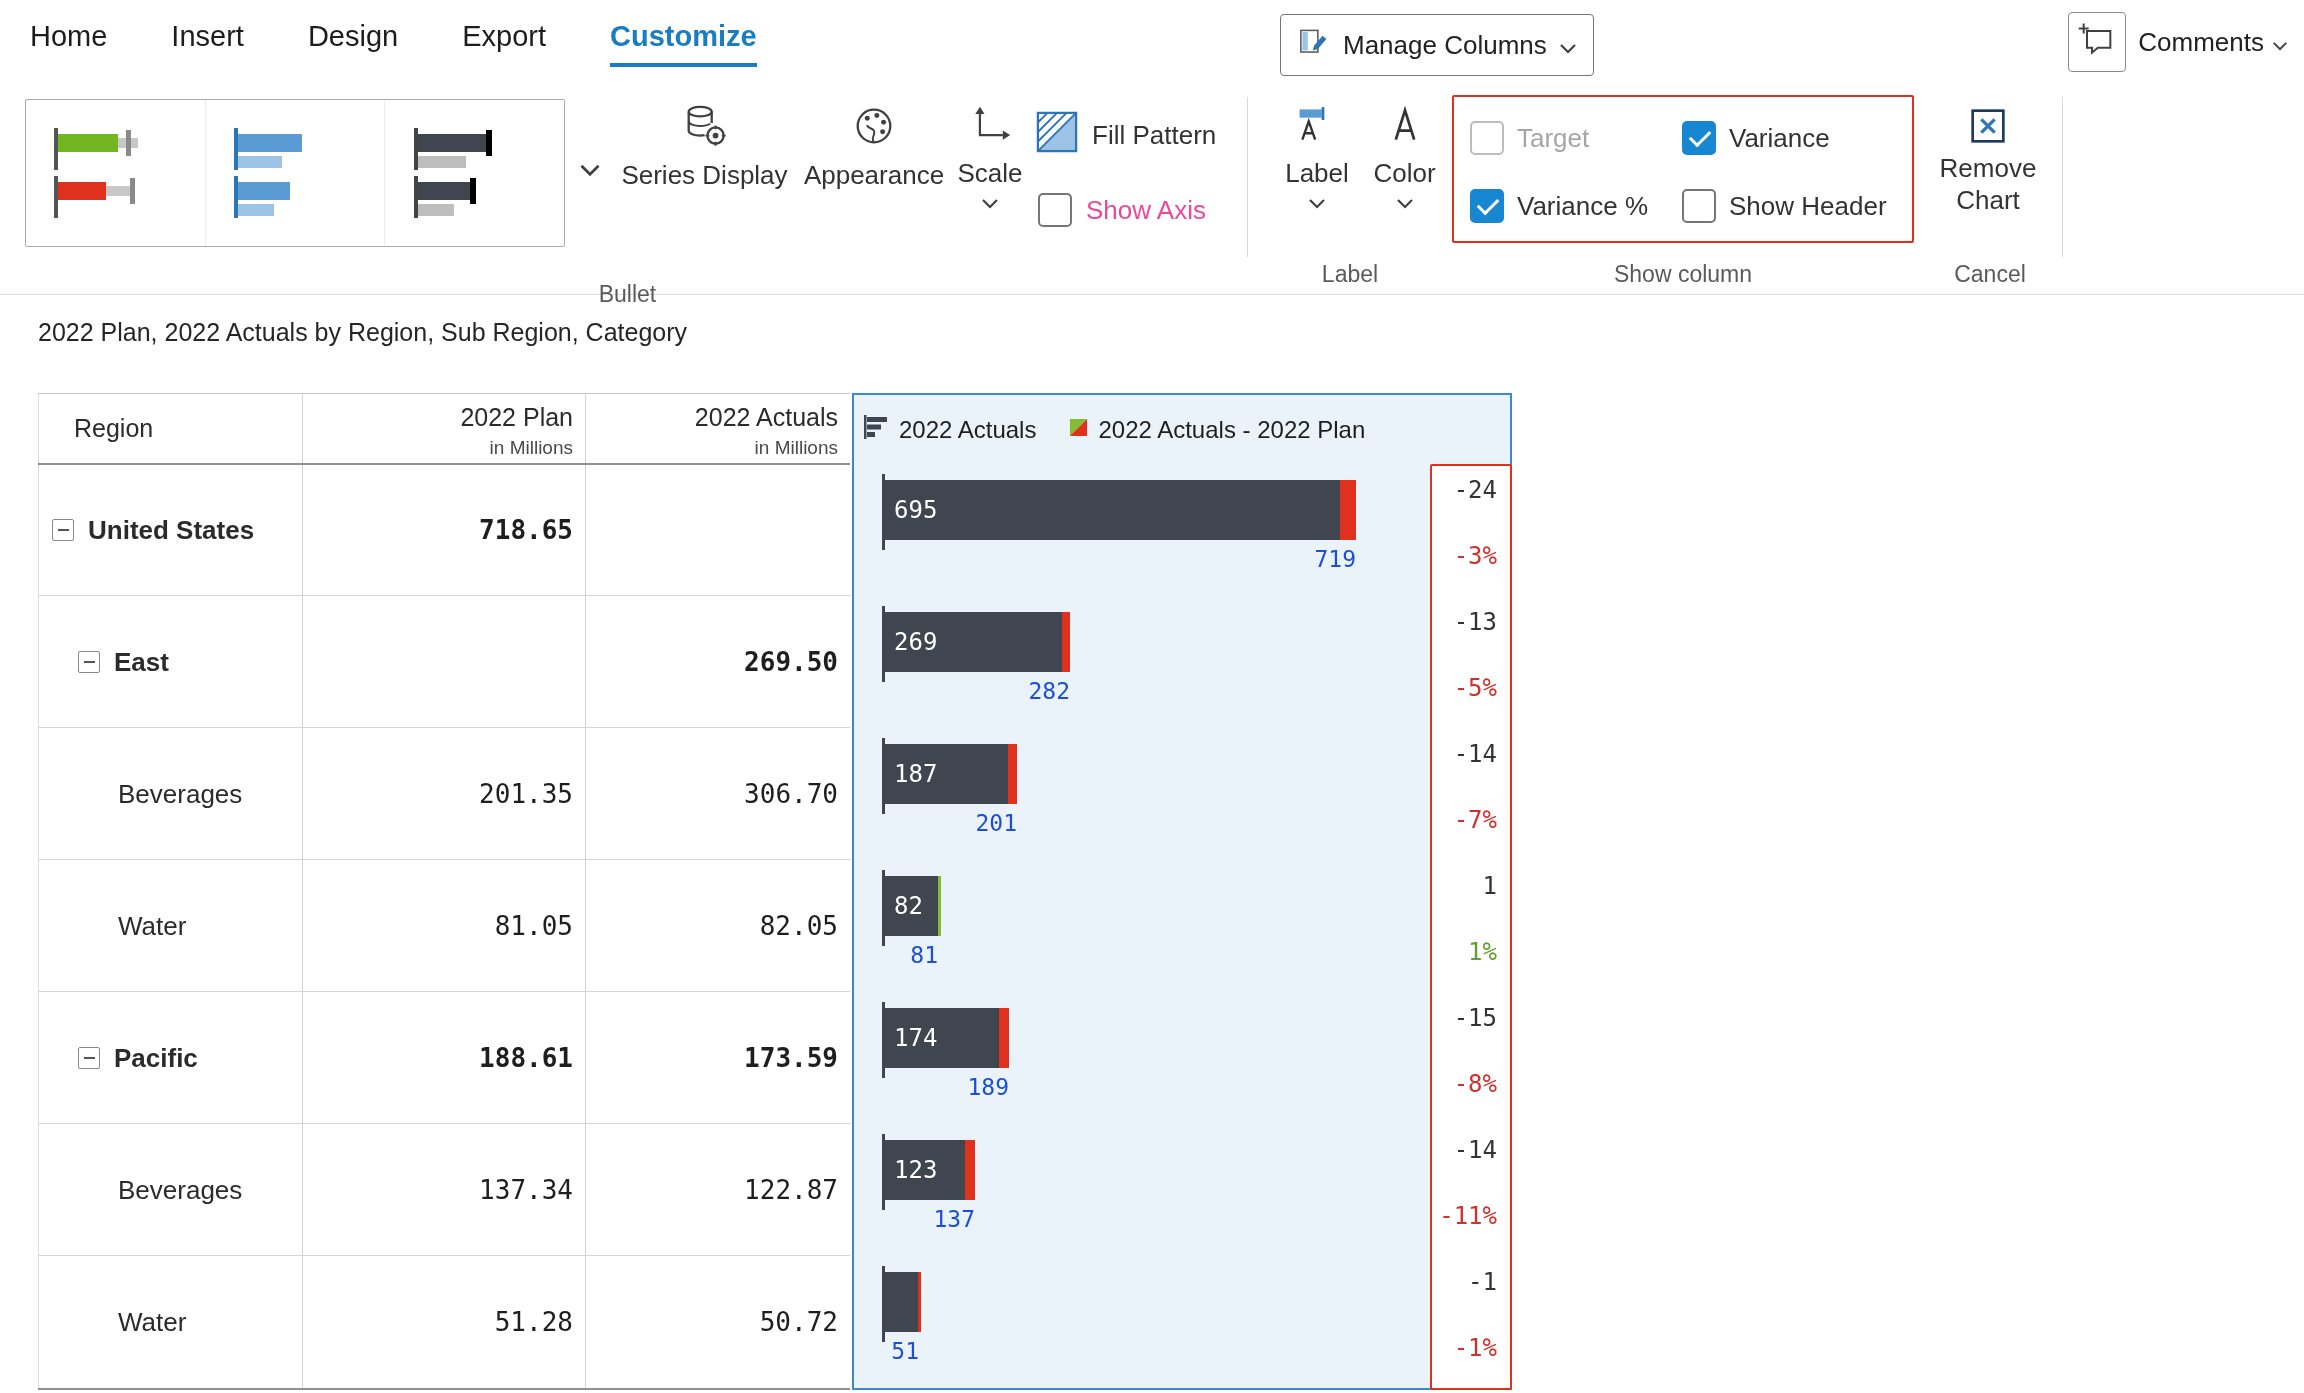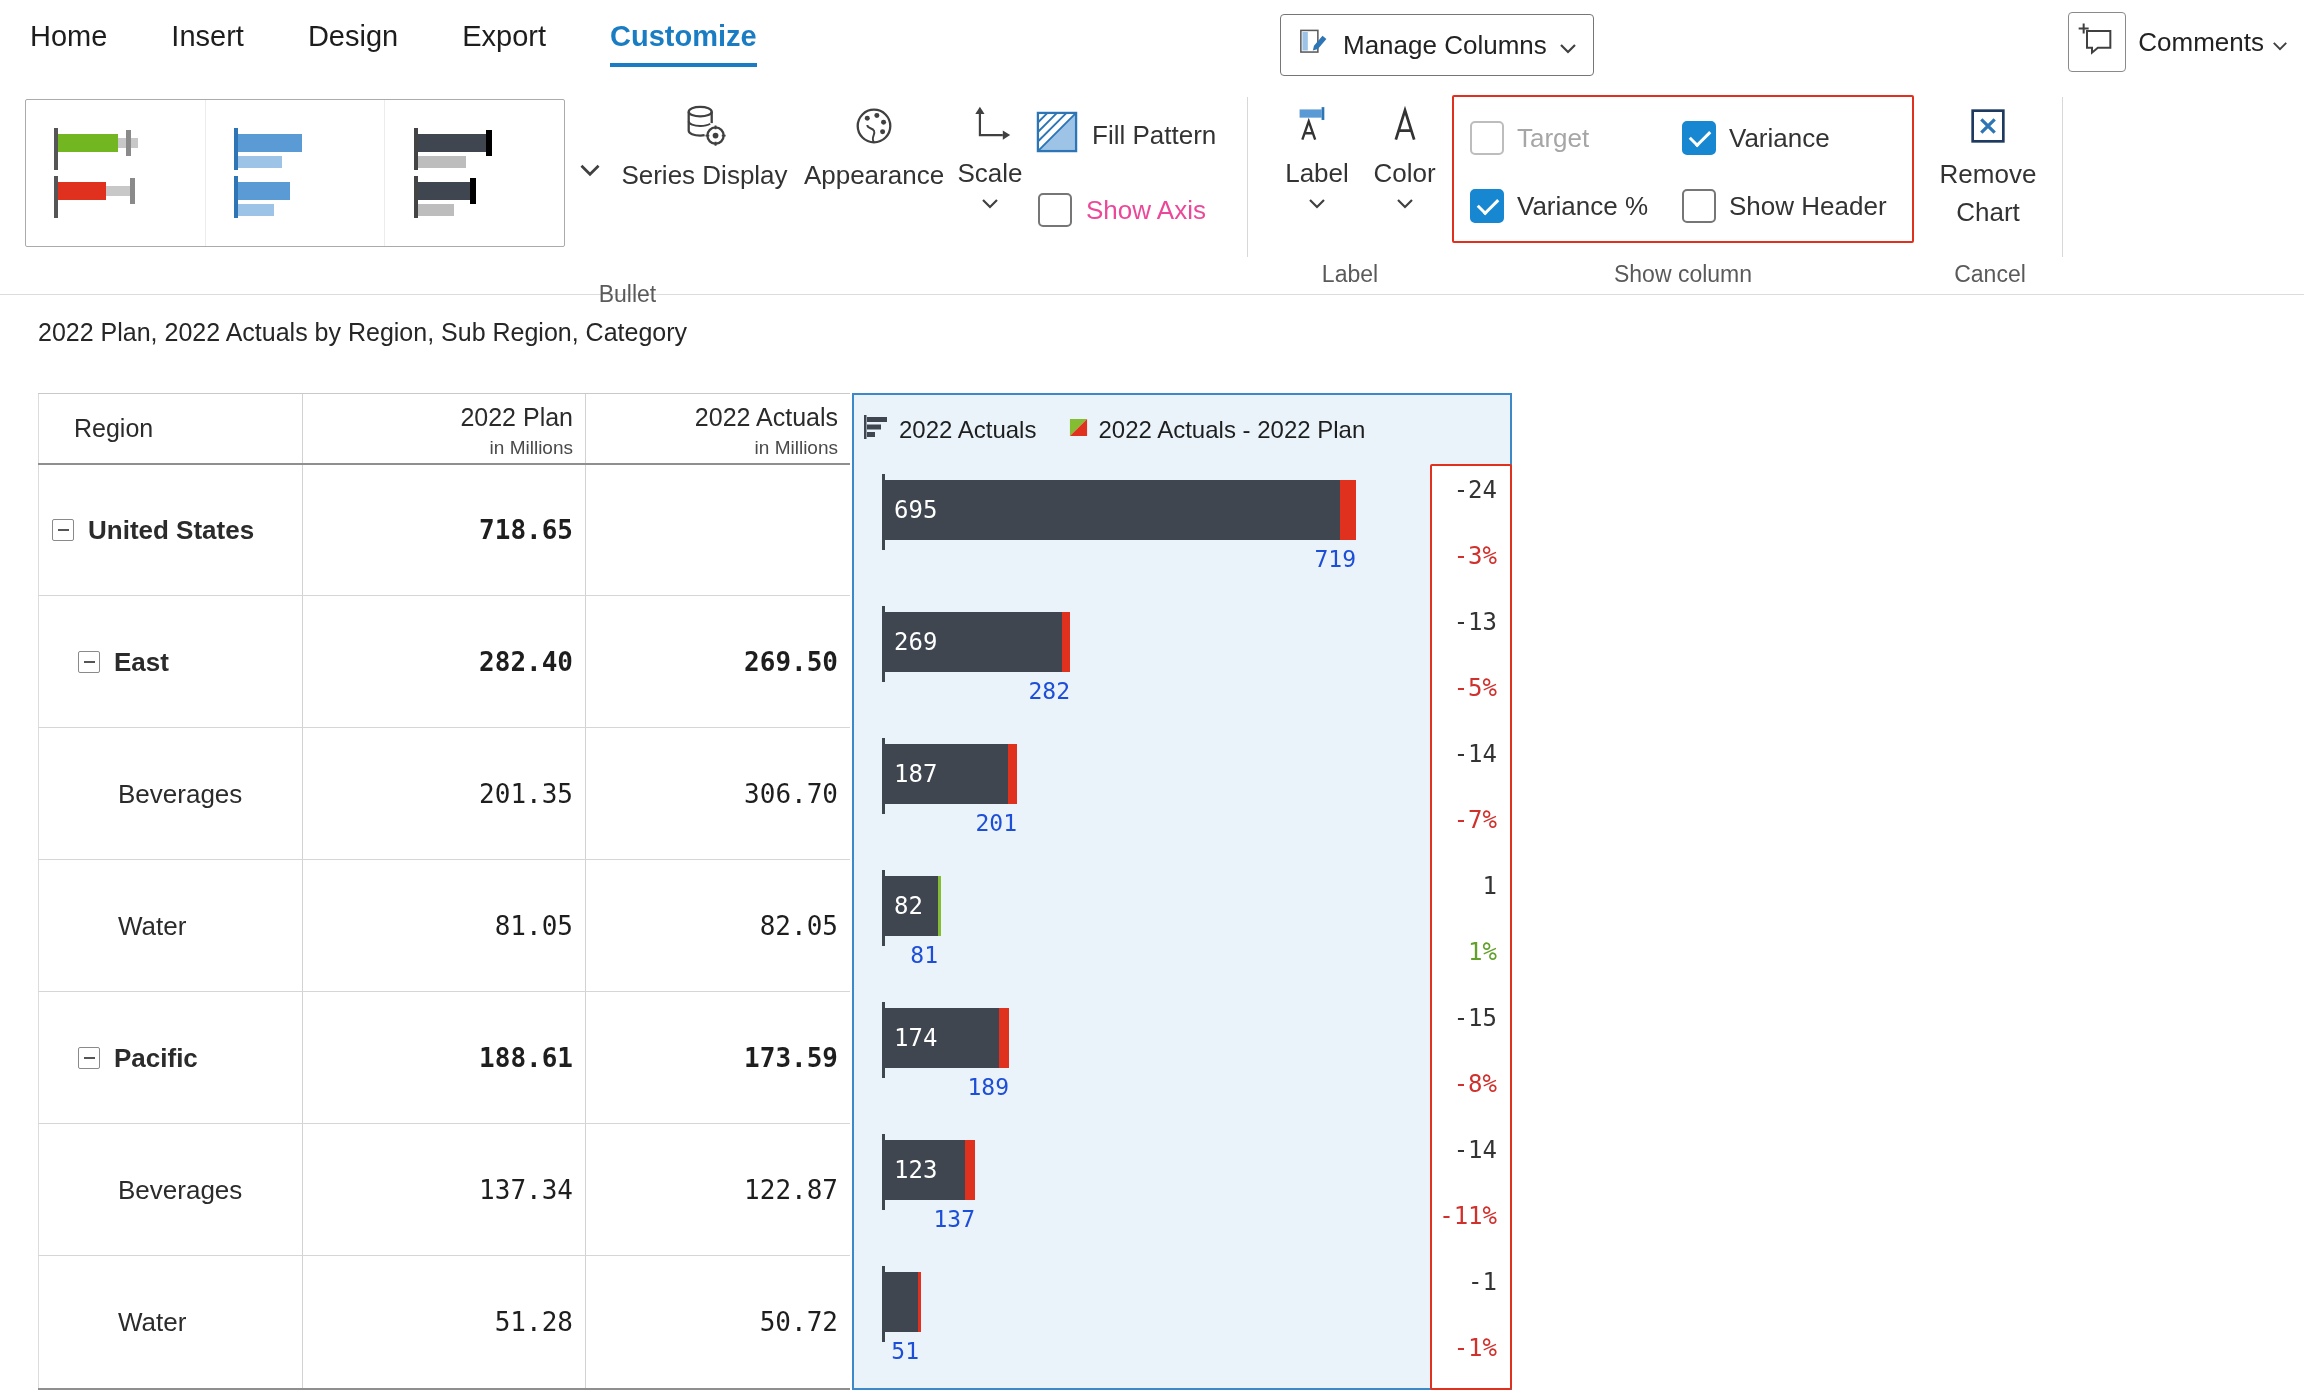--- a/index.html
+++ b/index.html
@@ -40,21 +40,21 @@
   .showcol-box { position:absolute; left:1452px; top:10px; width:462px; height:148px;
     border:2px solid var(--highlight-border,#e0301e); border-radius:2px; }
   .cbrow { position:absolute; display:flex; align-items:center; gap:13px; font-size:26px; color:#333; cursor:pointer; }
   .cb { position:relative; width:34px; height:34px; border:2px solid #767676; border-radius:5px; background:#fff; flex:0 0 auto; }
   .cb.on { background:var(--checkbox-blue,#1787d2); border-color:var(--checkbox-blue,#1787d2); }
   .cb.on::after { content:""; position:absolute; left:10px; top:3px; width:9px; height:17px;
     border:solid #fff; border-width:0 3.5px 3.5px 0; transform:rotate(45deg); }
   .cb.disabled { border-color:#bdbdbd; }
   .cbrow.dis-label .cblabel { color:#a6a6a6; }
   .remove-btn { position:absolute; left:1928px; top:18px; width:120px; display:flex; flex-direction:column;
-    align-items:center; gap:6px; background:none; border:none; cursor:pointer; }
+    align-items:center; background:none; border:none; cursor:pointer; }
   .remove-btn .rlabel { line-height:32px; }
   .grp-label { position:absolute; top:176px; text-align:center; font-size:23px; color:#5a5a5a; }
 
   
   .title { position:absolute; left:38px; top:318px; font-size:25px; font-weight:400; color:#262626; }
 
   .table-area { position:absolute; left:38px; top:393px; width:1474px; height:997px; }
   .vline { position:absolute; top:0; width:1px; height:997px; background:#d2d2d2; }
   .hline { position:absolute; left:0; width:812px; background:#c9c9c9; height:1px; }
   .hline.dark { background:#8f8f8f; height:2px; }
@@ -358,21 +358,20 @@
       </div>
       <div class="cell-num c-plan mono">718.65</div>
     </div>
     <div class="trow parent" style="top:203px;">
       <div class="cell-region ind1">
         <span class="collapse">
             <span class="dash"></span>
           </span>
         <span>East</span>
       </div>
-      <div class="cell-num c-plan mono">282.40</div>
       <div class="cell-num c-act mono">269.50</div>
     </div>
     <div class="trow" style="top:335px;">
       <div class="cell-region ind2">
         <span>Beverages</span>
       </div>
       <div class="cell-num c-plan mono">201.35</div>
       <div class="cell-num c-act mono">306.70</div>
     </div>
     <div class="trow" style="top:467px;">

